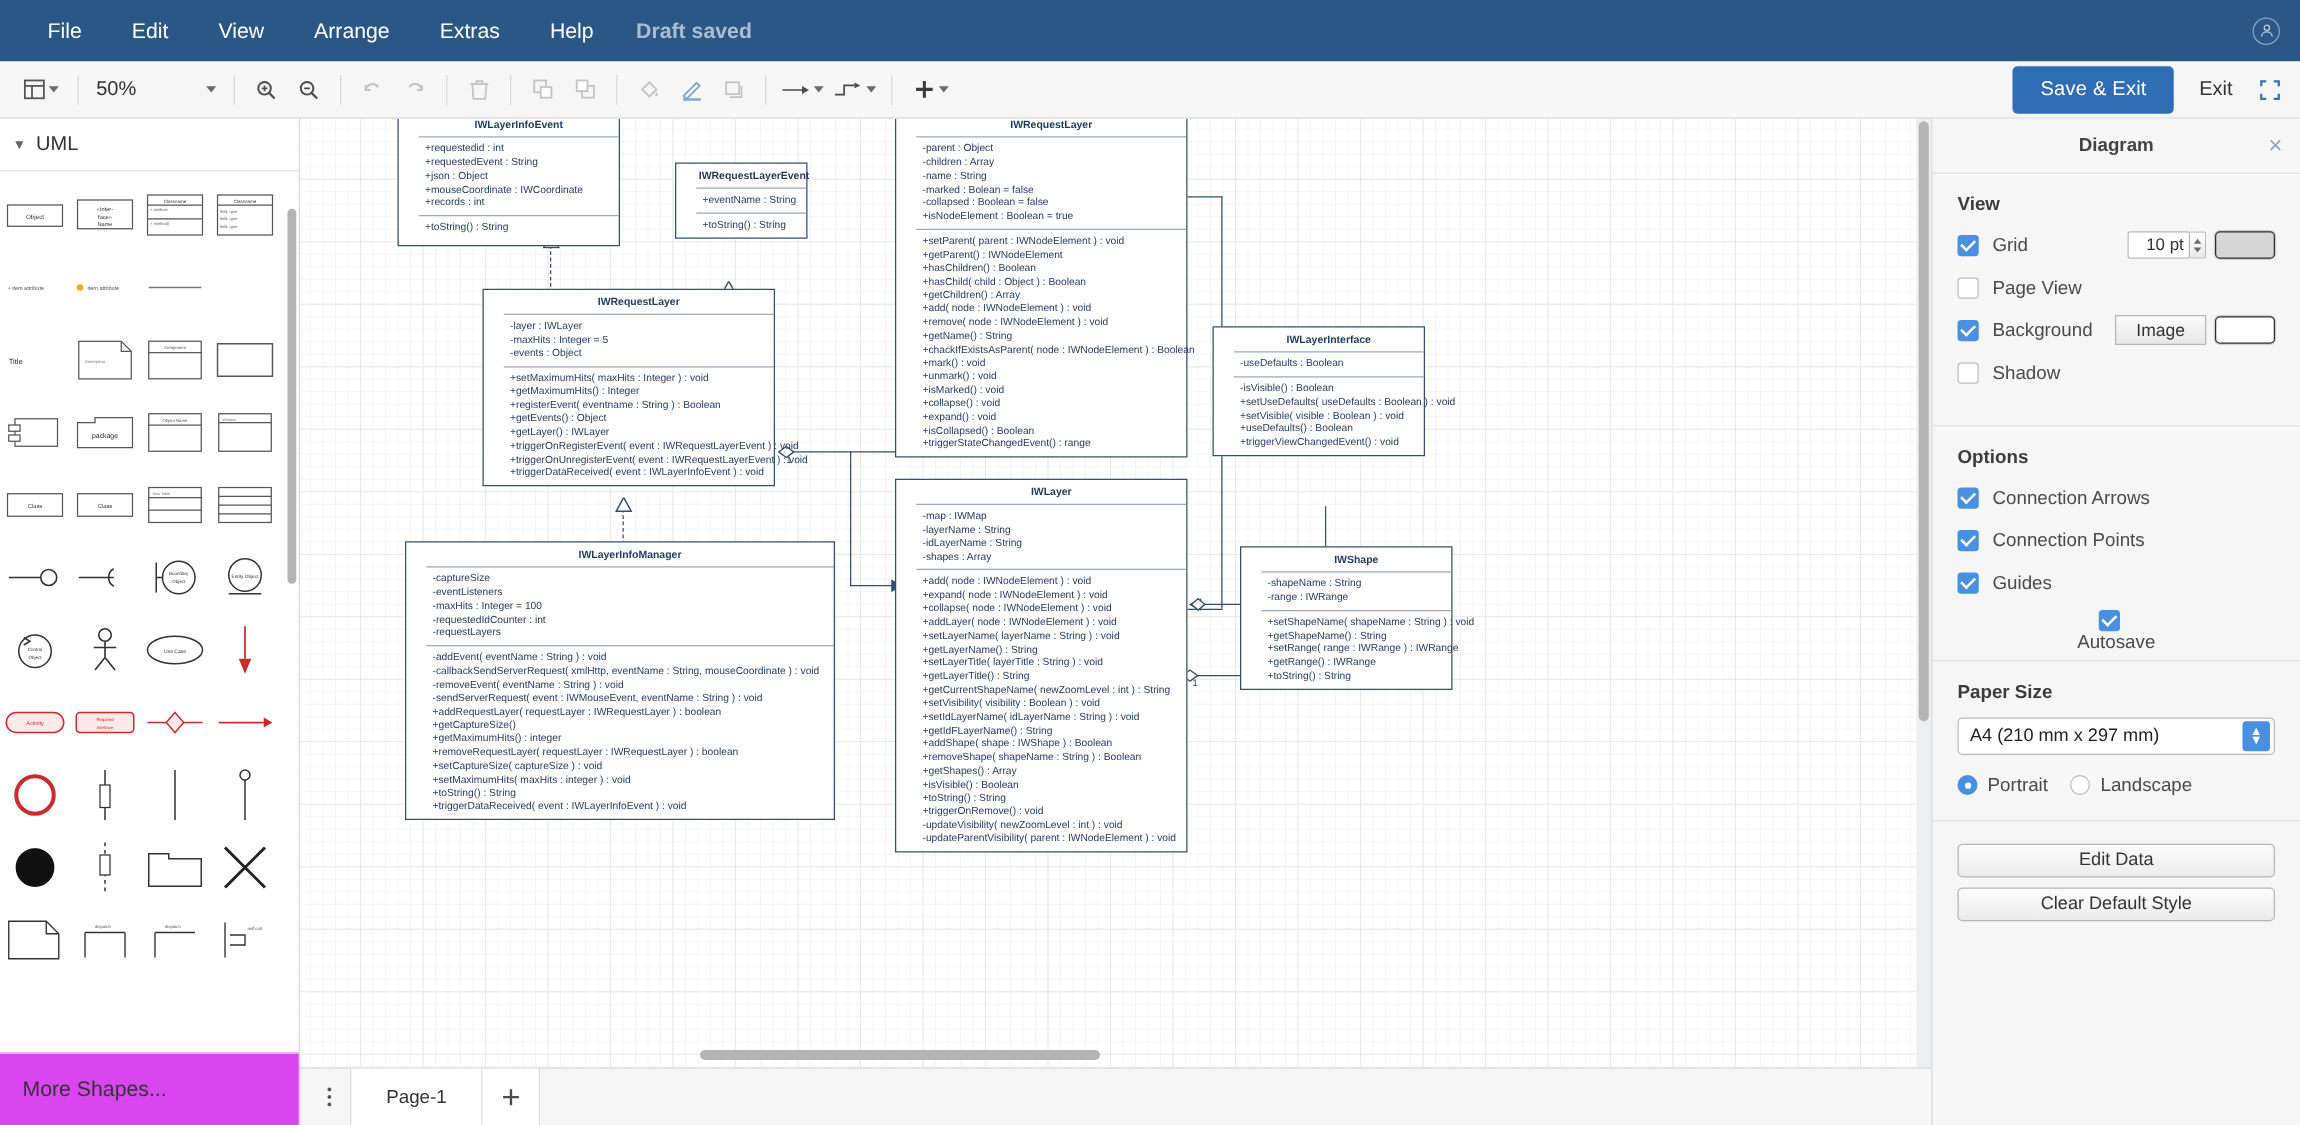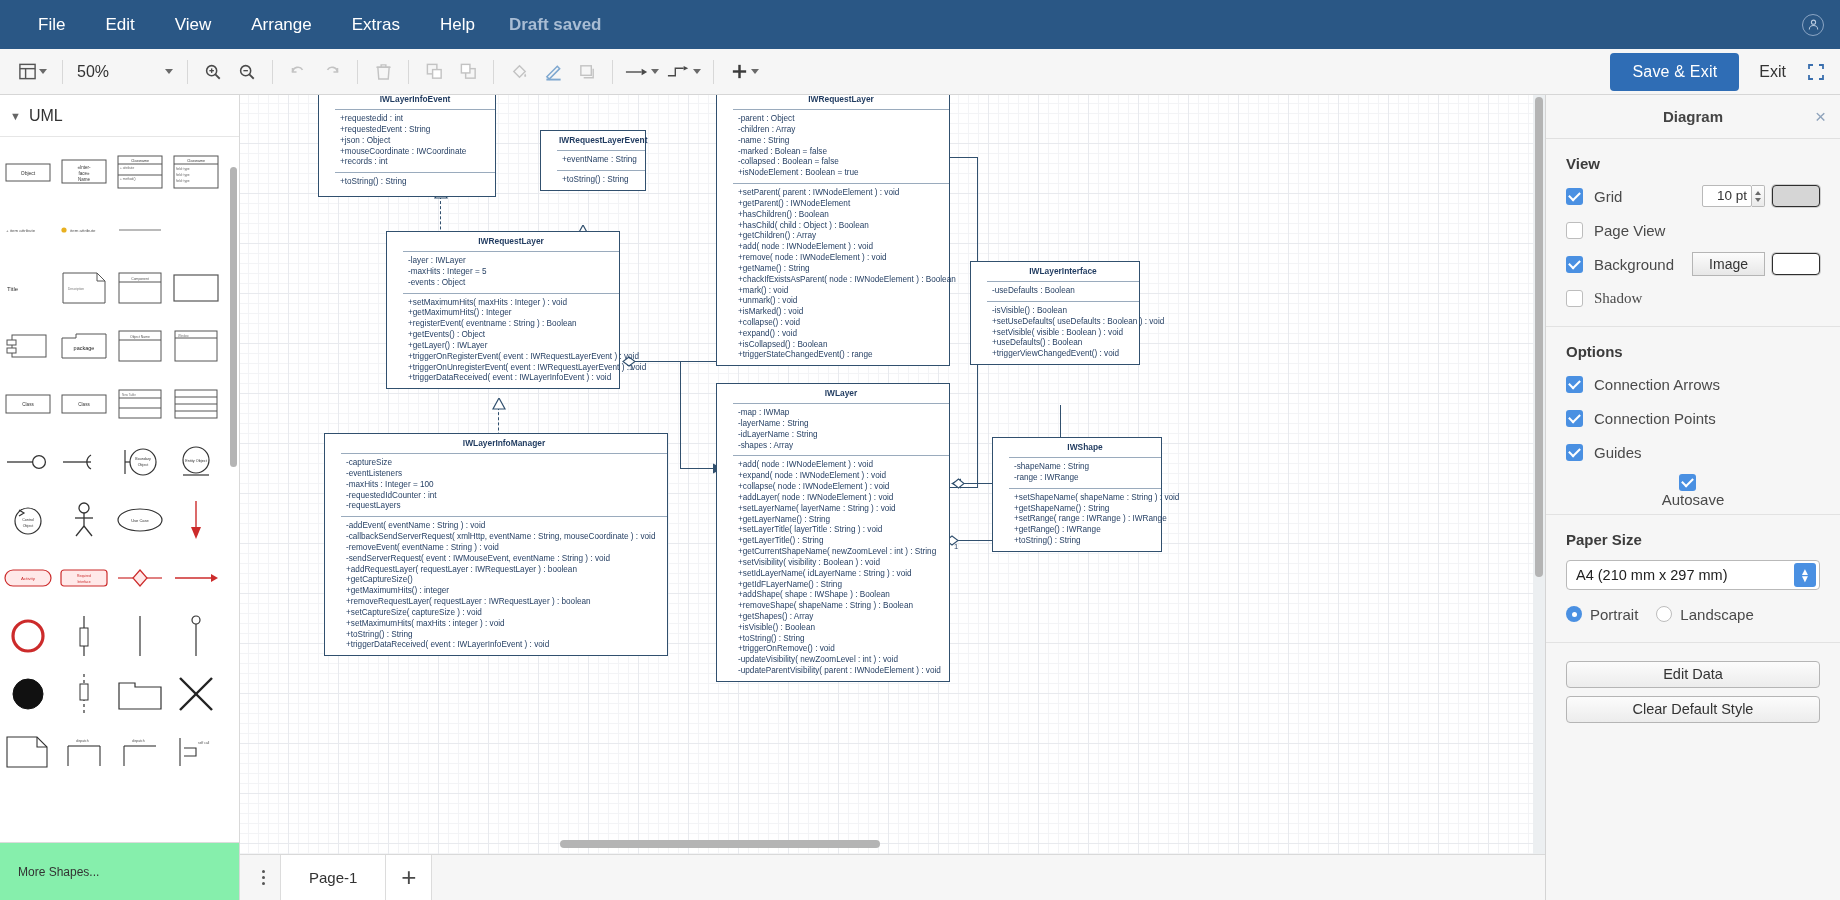--- a/index.html
+++ b/index.html
@@ -79,23 +79,23 @@
     width:54px; height:54px; margin:2px 1px; display:flex;
     align-items:center; justify-content:center; cursor:pointer;
     position:relative;
   }
   .shape-cell svg { display:block; }
   #shapes-scrollbar {
     position:absolute; right:2px; top:30px; width:7px; height:300px;
     background:#b4b4b4; border-radius:4px;
   }
   #more-shapes {
-    height:58px; border-top:1px solid #dcdcdc; background:#86efac;
+    height:58px; border-top:1px solid #dcdcdc; background:#d946ef;
     display:flex; align-items:center; padding-left:18px;
-    font-size:12px; color:#333; cursor:pointer;
+    font-size:17px; color:#333; cursor:pointer;
   }
   #panel-grip {
     position:absolute; right:-9px; top:50%; width:9px; height:22px;
     display:flex; flex-direction:column; justify-content:center;
     align-items:center; gap:2px;
   }
   #panel-grip i { width:2px; height:2px; background:#999; border-radius:50%; display:block; }
 
   
   #canvas-area { flex:1; position:relative; background:#eceff1; overflow:hidden; }
@@ -1029,21 +1029,21 @@
 
       <div class="fp-row">
         <span class="cbx on"></span>
         <span class="cbx-label">Background</span>
         <span class="fp-spacer">
           <span class="btn-sm">Image</span>
           <span class="colorbox" style="background:#ffffff;"></span>
         </span>
       </div>
 
-      <div class="fp-row" style="margin-bottom:0;font-family:Liberation Serif, serif;">
+      <div class="fp-row" style="margin-bottom:14px;">
         <span class="cbx off"></span>
         <span class="cbx-label">Shadow</span>
       </div>
     </div>
 
     <div class="fp-section">
       <div class="fp-h">Options</div>
       <div class="fp-row">
         <span class="cbx on"></span>
         <span class="cbx-label">Connection Arrows</span>

